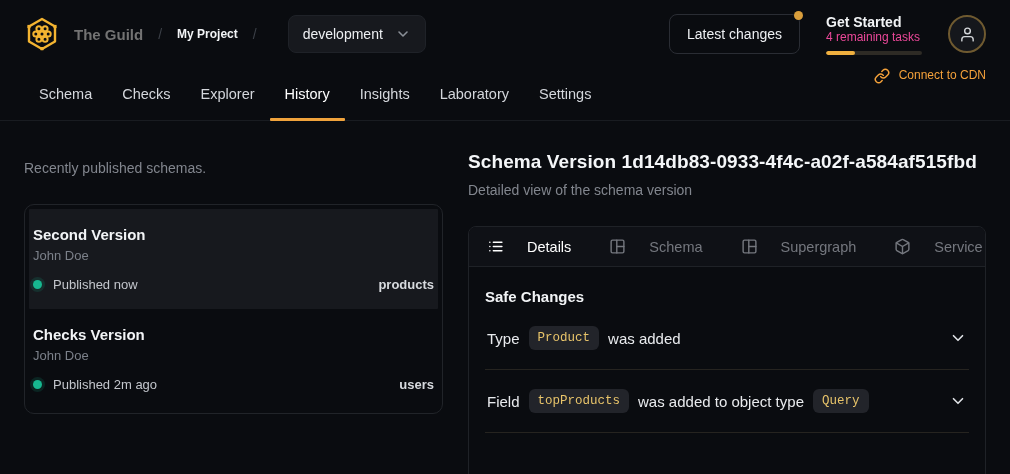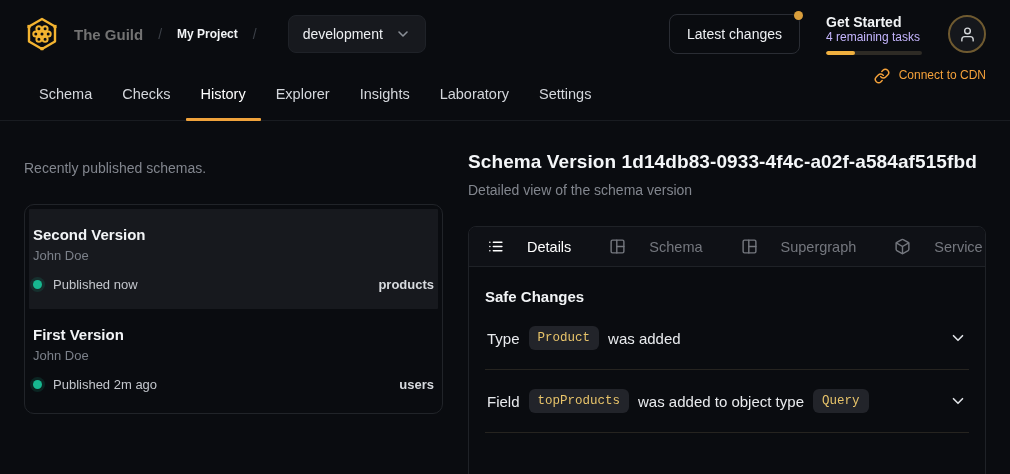--- a/index.html
+++ b/index.html
@@ -48,21 +48,21 @@
     cursor: pointer;
     margin-left: 24px;
   }
   .latest-dot {
     position: absolute; top: -4px; right: -4px;
     width: 9px; height: 9px; border-radius: 50%;
     background: #d99e3c;
   }
   .get-started { width: 96px; cursor: pointer; }
   .gs-title { font-size: 14px; font-weight: 600; color: #f2f4f6; }
-  .gs-sub { font-size: 12px; color: #c4b5fd; margin-top: 0; white-space: nowrap; }
+  .gs-sub { font-size: 12px; color: #ec4899; margin-top: 0; white-space: nowrap; }
   .gs-bar { margin-top: 7px; height: 4px; border-radius: 2px; background: #2e2b25; overflow: hidden; }
   .gs-fill { height: 100%; background: #f0b03f; border-radius: 2px; }
   .avatar {
     width: 38px; height: 38px; border-radius: 50%;
     background: #15171c;
     border: 2px solid #6f5a30;
     display: flex; align-items: center; justify-content: center;
     color: #d3d6da; cursor: pointer;
   }
 
@@ -216,22 +216,22 @@
           <circle cx="12" cy="7" r="4"></circle>
         </svg>
       </span>
     </div>
   </div>
 </div>
 
 <div class="nav">
   <div class="nav-tab">Schema</div>
   <div class="nav-tab">Checks</div>
+  <div class="nav-tab">Explorer</div>
   <div class="nav-tab active">History</div>
-  <div class="nav-tab">Explorer</div>
   <div class="nav-tab">Insights</div>
   <div class="nav-tab">Laboratory</div>
   <div class="nav-tab">Settings</div>
 
   <div class="cdn-link">
     <span>
       <svg width="16" height="16" viewBox="0 0 24 24" fill="none" stroke="currentColor" stroke-width="2.2" stroke-linecap="round" stroke-linejoin="round">
         <path d="M10 13a5 5 0 0 0 7.54.54l3-3a5 5 0 0 0-7.07-7.07l-1.72 1.71"></path>
         <path d="M14 11a5 5 0 0 0-7.54-.54l-3 3a5 5 0 0 0 7.07 7.07l1.71-1.71"></path>
       </svg>
@@ -249,21 +249,21 @@
       <div class="version-item selected">
         <div class="vi-title">Second Version</div>
         <div class="vi-author">John Doe</div>
         <div class="vi-meta">
           <span class="vi-dot"></span>
           <span class="vi-published">Published now</span>
           <span class="vi-service">products</span>
         </div>
       </div>
       <div class="version-item">
-        <div class="vi-title">First Version</div>
+        <div class="vi-title">Checks Version</div>
         <div class="vi-author">John Doe</div>
         <div class="vi-meta">
           <span class="vi-dot"></span>
           <span class="vi-published">Published 2m ago</span>
           <span class="vi-service">users</span>
         </div>
       </div>
     </div>
   </div>
 

